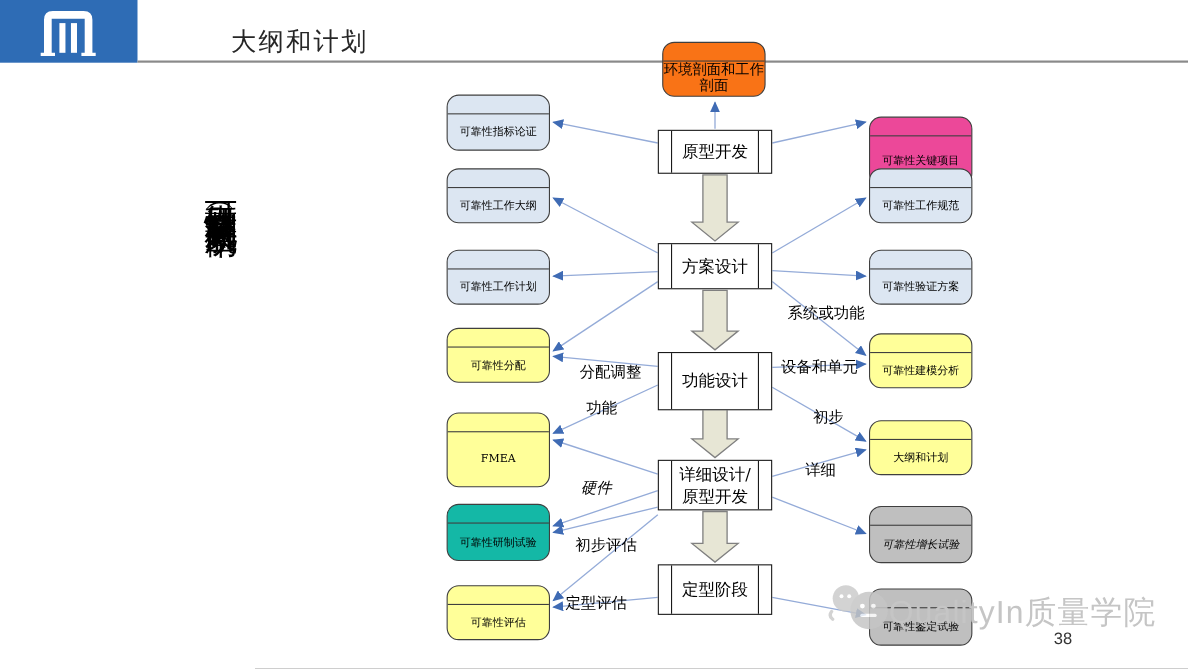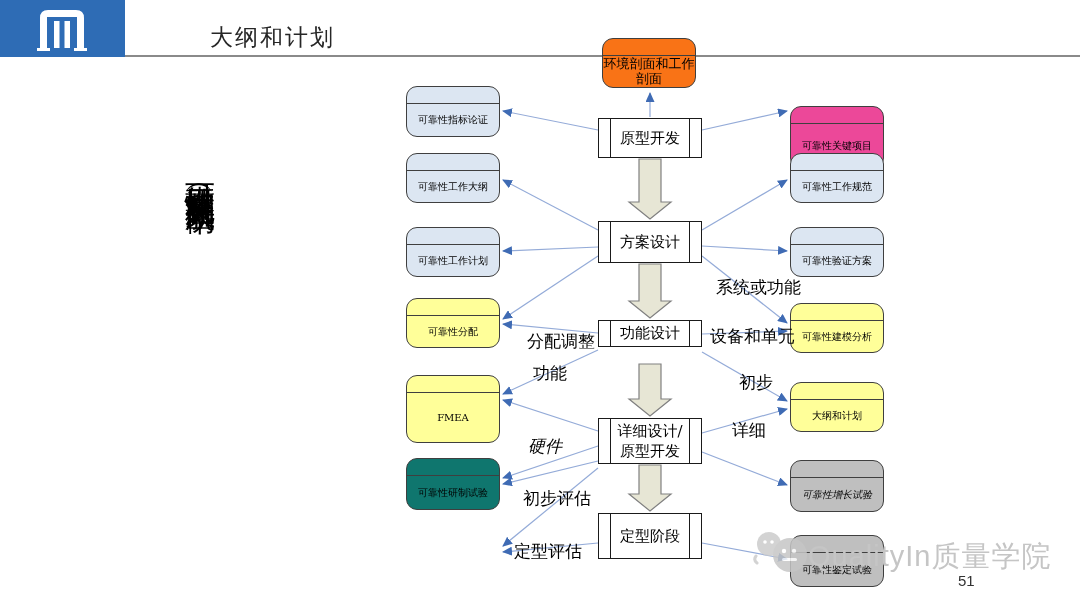--- a/index.html
+++ b/index.html
@@ -24,21 +24,21 @@
 
   
   .stage { position:absolute; left:598px; width:104px; background:#fff; border:1.3px solid #1a1a1a; z-index:6;
            display:flex; flex-direction:column; align-items:center; justify-content:center;
            font-family:"DejaVu Serif","Liberation Serif",serif; font-size:15px; color:#000; line-height:1.35; }
   .stage::before, .stage::after { content:""; position:absolute; top:0; bottom:0; border-left:1.3px solid #1a1a1a; }
   .stage::before { left:11px; }
   .stage::after  { right:11px; }
 
   
-  .elabel { position:absolute; font-family:"DejaVu Serif","Liberation Serif",serif; font-size:17px; color:#000;
+  .elabel { position:absolute; font-family:"DejaVu Serif","Liberation Serif",serif; font-size:14px; color:#000;
             z-index:7; white-space:nowrap; background:rgba(255,255,255,.0); }
 
   svg.layer { position:absolute; left:0; top:0; z-index:4; }
 
   
   .watermark-text { position:absolute; left:808px; top:537px; font-size:29px; color:#c5c5c5; z-index:20;
                     letter-spacing:1px; white-space:nowrap; }
   .watermark-logo { position:absolute; left:752px; top:522px; z-index:20; opacity:.85; }
 
   .page-number { position:absolute; left:958px; top:572px; font-size:15px; color:#333; z-index:21; }
@@ -110,21 +110,21 @@
       <span>剖面</span>
     </div>
   </div>
 
   <div class="stage" style="top:118px; height:40px;">
     <span>原型开发</span>
   </div>
   <div class="stage" style="top:221px; height:42px;">
     <span>方案设计</span>
   </div>
-  <div class="stage" style="top:320px; height:27px;">
+  <div class="stage" style="top:320px; height:53px;">
     <span>功能设计</span>
   </div>
   <div class="stage" style="top:418px; height:46px;">
     <span>详细设计/</span>
     <span>原型开发</span>
   </div>
   <div class="stage" style="top:513px; height:46px;">
     <span>定型阶段</span>
   </div>
 
@@ -141,23 +141,27 @@
       <div class="lbl">可靠性工作计划</div>
   </div>
   <div class="rbox" style="left: 406px; top: 298px; height: 50px; background-color: rgb(255, 255, 153);">
     <div class="band"></div>
       <div class="lbl">可靠性分配</div>
   </div>
   <div class="rbox" style="left: 406px; top: 375px; height: 68px; background-color: rgb(255, 255, 153);">
     <div class="band"></div>
       <div class="lbl">FMEA</div>
   </div>
-  <div class="rbox" style="left: 406px; top: 458px; height: 52px; background-color: #0f766e;">
+  <div class="rbox" style="left: 406px; top: 458px; height: 52px; background-color: #14b8a6;">
     <div class="band"></div>
       <div class="lbl">可靠性研制试验</div>
+  </div>
+  <div class="rbox" style="left: 406px; top: 532px; height: 50px; background-color: rgb(255, 255, 153);">
+    <div class="band"></div>
+      <div class="lbl">可靠性评估</div>
   </div>
 
   <div class="rbox" style="left: 790px; top: 86px; height: 63px; background-color: #ec4899; margin-top: 20px;">
     <div class="band"></div>
       <div class="lbl">可靠性关键项目</div>
   </div>
   <div class="rbox" style="left: 790px; top: 153px; height: 50px; background-color: rgb(220, 230, 242);">
     <div class="band"></div>
       <div class="lbl">可靠性工作规范</div>
   </div>
@@ -197,15 +201,15 @@
     <circle cx="13" cy="20" r="1.8" fill="#ffffff"></circle>
     <circle cx="20" cy="20" r="1.8" fill="#ffffff"></circle>
     <circle cx="38" cy="33" r="17" fill="#c6c6c6"></circle>
     <circle cx="32" cy="29" r="2.2" fill="#ffffff"></circle>
     <circle cx="42" cy="29" r="2.2" fill="#ffffff"></circle>
     <rect x="30" y="36" width="15" height="3" rx="1.5" fill="#ffffff"></rect>
     <path d="M4 34 Q1 38 5 41" stroke="#cccccc" stroke-width="3" fill="none" stroke-linecap="round"></path>
   </svg>
   <div class="watermark-text">QualityIn质量学院</div>
 
-  <div class="page-number">51</div>
+  <div class="page-number">38</div>
 
 </div>
 
 </body></html>

